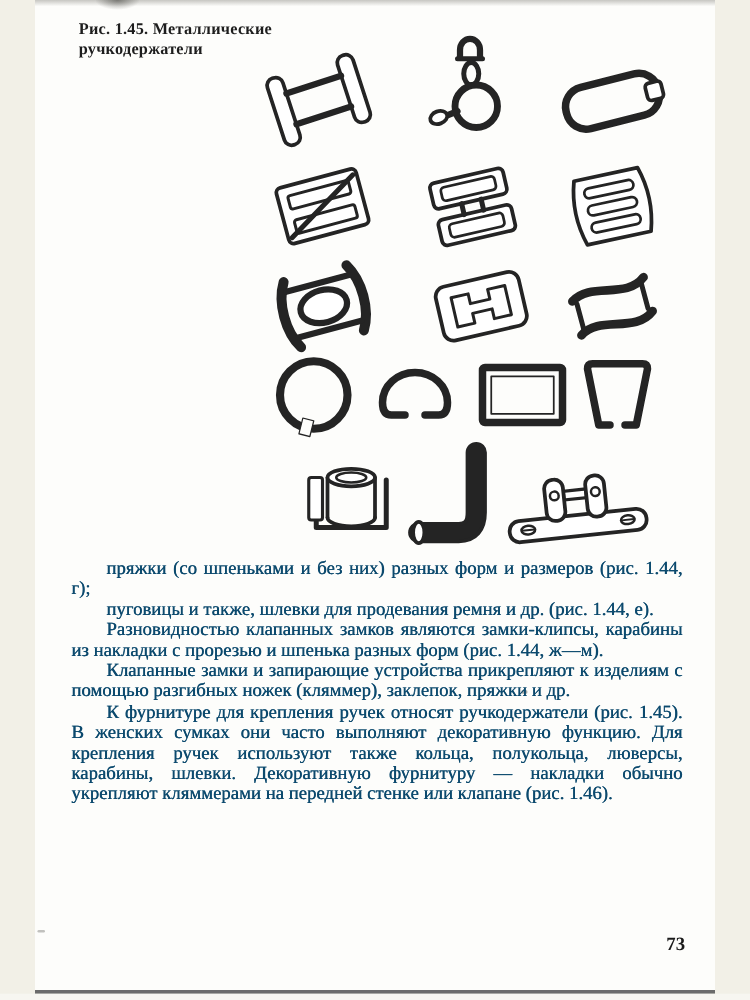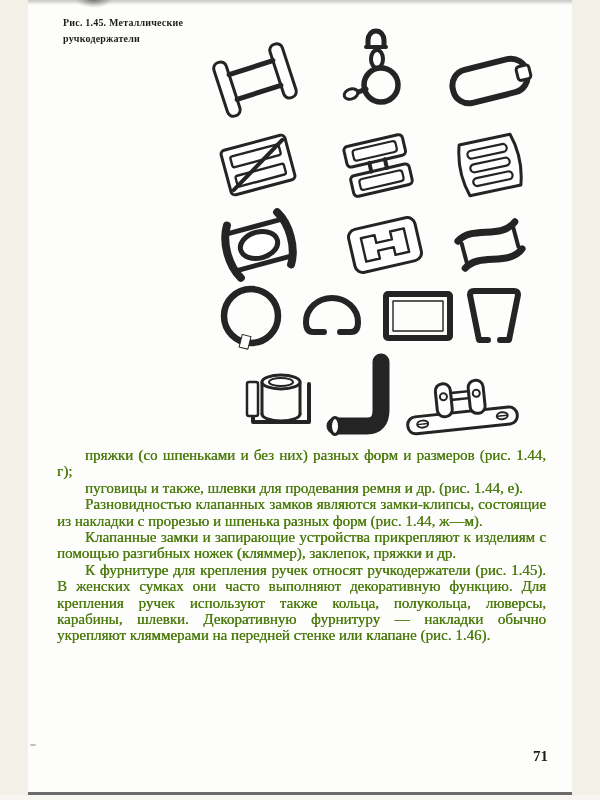--- a/index.html
+++ b/index.html
@@ -23,30 +23,30 @@
   .bottom-edge-line{
     position:absolute;left:28px;top:792px;width:544px;height:3px;
     background:#6b6b6b;
   }
   .below-edge{
     position:absolute;left:0;top:795px;width:600px;height:5px;
     background:#f7f6f1;
   }
   .caption{
     position:absolute;left:63px;top:15px;width:185px;
-    font-size:10px;line-height:16px;font-weight:bold;color:#1d1d1d;
+    font-size:13px;line-height:16px;font-weight:bold;color:#1d1d1d;
     letter-spacing:.2px;
   }
   .figure-wrap{
     position:absolute;left:193px;top:28px;width:362px;height:418px;
   }
   .figure-wrap svg{display:block;width:362px;height:418px;}
   .body-text{
     position:absolute;left:57px;top:447px;width:489px;
-    font-size:15px;line-height:16.4px;color:#4d7c0f;
+    font-size:15px;line-height:16.4px;color:#0c4a6e;
     text-align:justify;
     text-shadow:0.3px 0 0 currentColor; 
   }
   .body-text p{margin:0;text-indent:28px;}
   .page-num{
     position:absolute;left:518px;top:748px;width:30px;
     font-size:15px;font-weight:bold;color:#1a1a1a;text-align:right;
   }
   .speck1{
     position:absolute;left:417px;top:552px;width:5px;height:3px;
@@ -189,18 +189,18 @@
     <rect x="9" y="-24" width="15" height="33" rx="7" fill="#fff" stroke-width="3"></rect>
     <circle cx="-16.5" cy="-11" r="3.5" fill="none" stroke-width="2"></circle>
     <circle cx="16.5" cy="-11" r="3.5" fill="none" stroke-width="2"></circle>
   </g>
 </svg>
 </div>
 
 <div class="body-text">
   <p>пряжки (со шпеньками и без них) разных форм и размеров (рис. 1.44, г);</p>
   <p>пуговицы и также, шлевки для продевания ремня и др. (рис. 1.44, е).</p>
-  <p>Разновидностью клапанных замков являются замки-клипсы, состоящие из накладки с прорезью и шпенька разных форм (рис. 1.44, ж—м).</p>
+  <p>Разновидностью клапанных замков являются замки-клипсы, карабины из накладки с прорезью и шпенька разных форм (рис. 1.44, ж—м).</p>
   <p>Клапанные замки и запирающие устройства прикрепляют к изделиям с помощью разгибных ножек (кляммер), заклепок, пряжки и др.</p>
   <p>К фурнитуре для крепления ручек относят ручкодержатели (рис. 1.45). В женских сумках они часто выполняют декоративную функцию. Для крепления ручек используют также кольца, полукольца, люверсы, карабины, шлевки. Декоративную фурнитуру — накладки обычно укрепляют кляммерами на передней стенке или клапане (рис. 1.46).</p>
 </div>
 
-<div class="page-num">71</div>
+<div class="page-num">73</div>
 
 </body></html>

